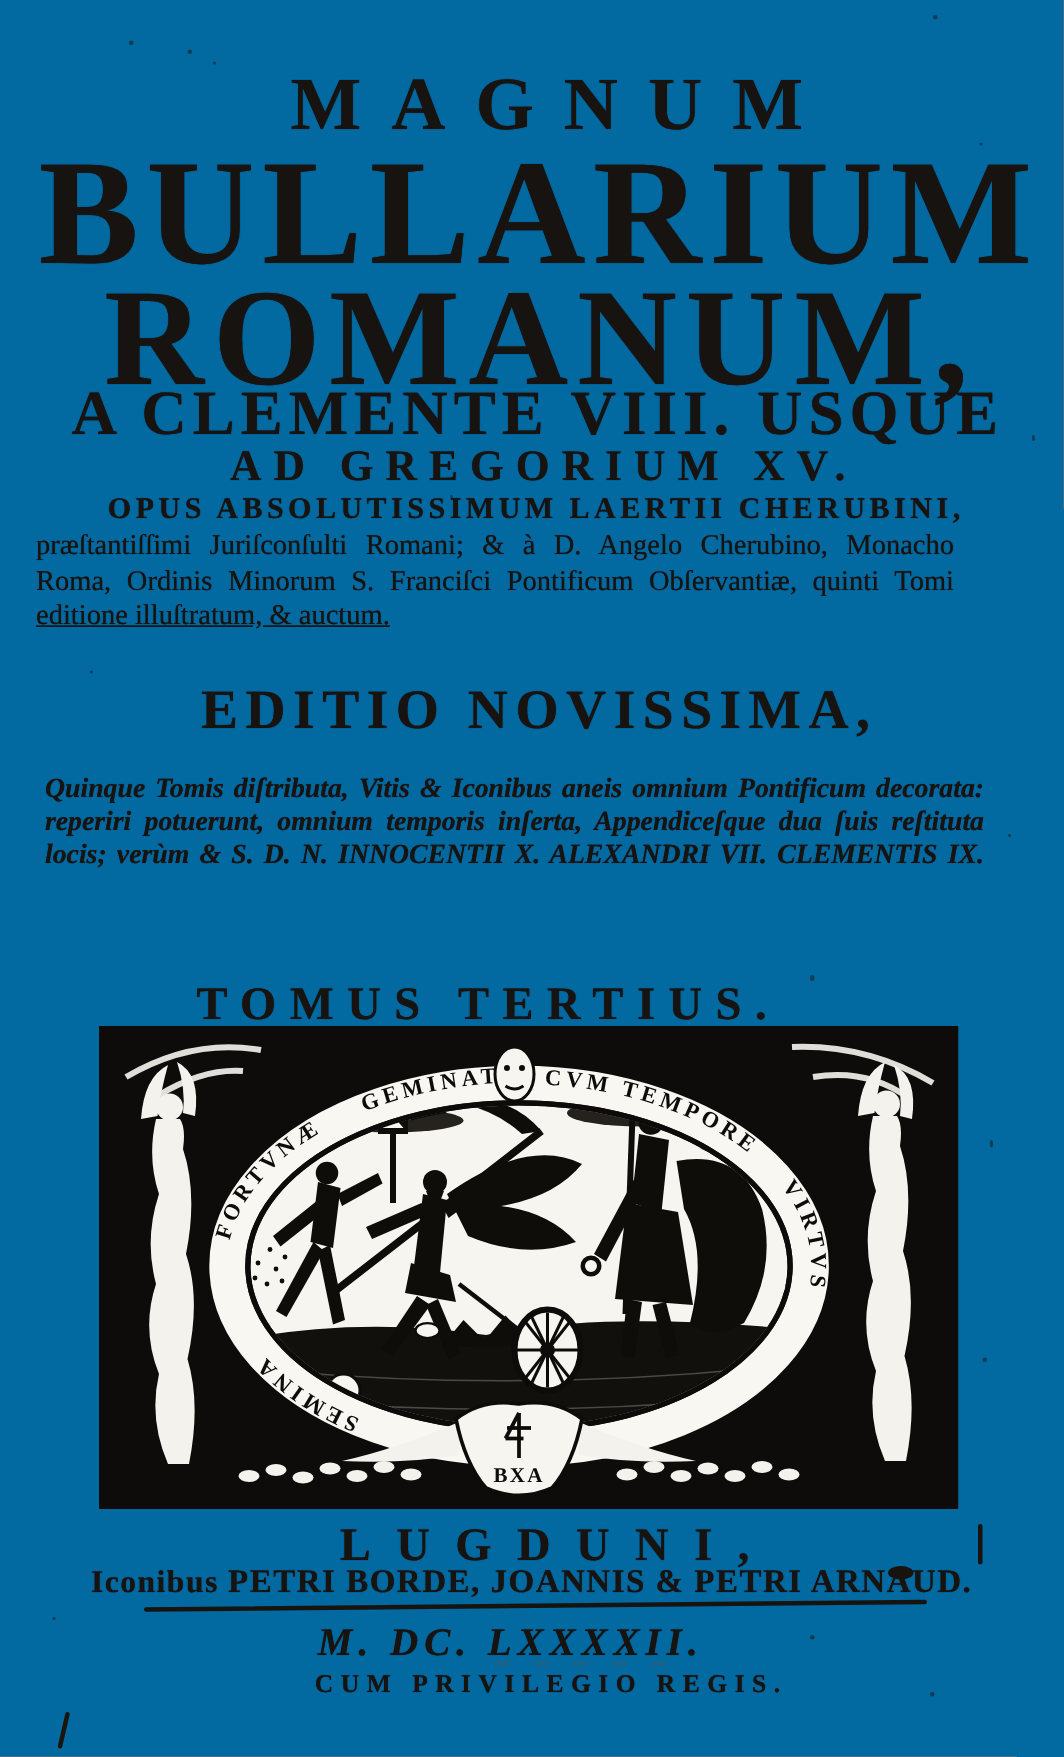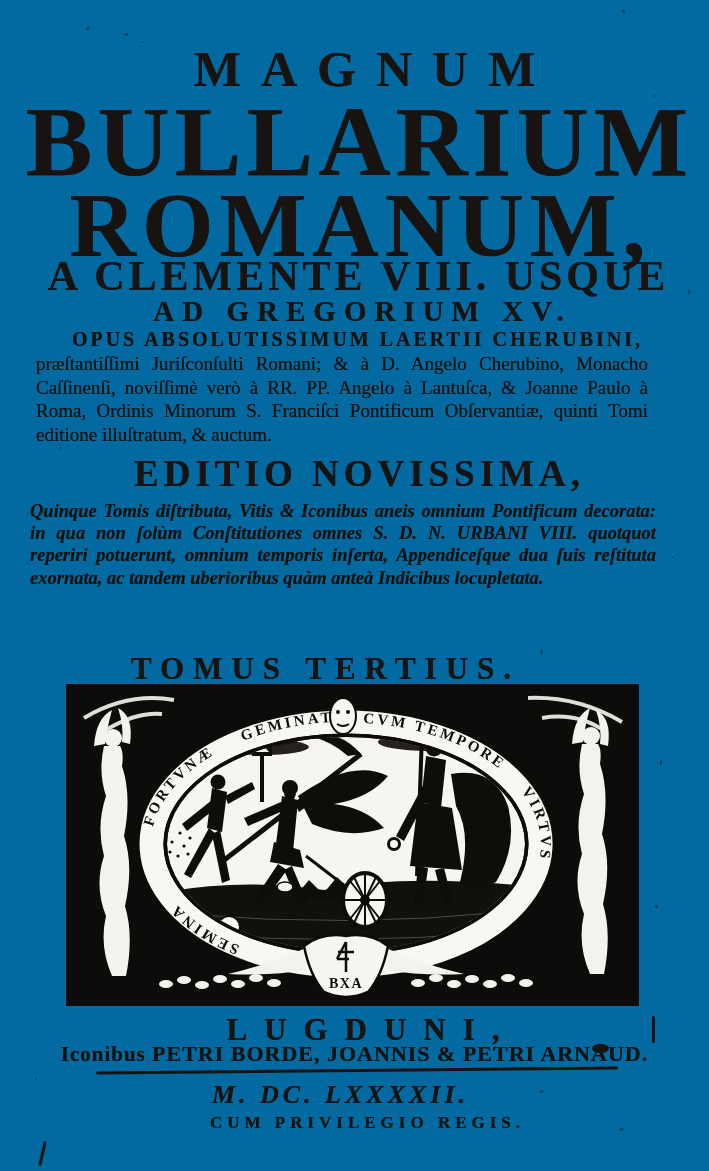--- a/index.html
+++ b/index.html
@@ -12,24 +12,24 @@
   .line{position:absolute;left:0;width:709px;text-align:center;white-space:nowrap;
         text-shadow:0 0 .6px rgba(25,18,10,.85);}
   .t-magnum    {top:40px;  font-size:50px; font-weight:700; letter-spacing:20px; padding-left:20px;}
   .t-bullarium {top:84px;  font-size:100px;font-weight:700; letter-spacing:5px;  padding-left:5px;}
   .t-romanum   {top:172px; font-size:92px; font-weight:700; letter-spacing:6px;  padding-left:6px;}
   .t-clemente  {top:252px; font-size:42px; font-weight:700; letter-spacing:4px;  padding-left:4px;}
   .t-gregorium {top:295px; font-size:29px; font-weight:700; letter-spacing:8px;  padding-left:8px;}
   .t-opus      {top:328px; font-size:20px; font-weight:700; letter-spacing:3px;  padding-left:3px;}
   .para{position:absolute; text-shadow:0 0 .5px rgba(25,18,10,.8);}
   .para .pl{text-align:justify; text-align-last:justify;}
-  .para .pl.last{text-align-last:left;}
-  .attr-para{left:36px; top:352px; width:612px; font-size:19px; line-height:23.5px;}
+  .para .pl.last{text-align-last:left;text-decoration:underline;}
+  .attr-para{left:24px; top:352px; width:612px; font-size:19px; line-height:23.5px;}
   .t-editio    {top:452px; font-size:37px; font-weight:700; letter-spacing:5px; padding-left:5px;}
-  .ed-para{left:30px; top:500px; width:626px; font-size:18.5px; line-height:22.2px;
+  .ed-para{left:30px; top:515px; width:626px; font-size:18.5px; line-height:22.2px;
            font-style:italic; font-weight:600;}
   .t-tomus     {top:651px; font-size:31px; font-weight:700; letter-spacing:9px; padding-left:9px;
                 transform:translateX(-38px);}
   .engraving{position:absolute; left:66px; top:684px;}
   .t-lugduni   {top:1012px; font-size:31px; font-weight:700; letter-spacing:17px; padding-left:17px;}
   .t-sumptibus {top:1041px; font-size:22px; font-weight:700; letter-spacing:1px;}
   .t-sumptibus .lc{font-size:21px; font-weight:700;}
   .rule{position:absolute; left:96px; top:1069px; width:522px; height:3px; background:#17130f;
         transform:rotate(-.55deg); border-radius:2px;}
   .t-date      {top:1080px; font-size:26px; font-style:italic; font-weight:700; letter-spacing:4px;
@@ -53,31 +53,29 @@
 
   <div class="line t-magnum">MAGNUM</div>
   <div class="line t-bullarium">BULLARIUM</div>
   <div class="line t-romanum">ROMANUM,</div>
   <div class="line t-clemente">A CLEMENTE VIII. USQUE</div>
   <div class="line t-gregorium">AD GREGORIUM XV.</div>
 
   <div class="line t-opus">OPUS ABSOLUTISSIMUM LAERTII CHERUBINI,</div>
   <div class="para attr-para">
     <div class="pl">præſtantiſſimi Juriſconſulti Romani; &amp; à D. Angelo Cherubino, Monacho</div>
-    <div class="pl">Caſſinenſi, noviſſimè verò à RR. PP. Angelo à Lantuſca, &amp; Joanne Paulo à</div>
     <div class="pl">Roma, Ordinis Minorum S. Franciſci Pontificum Obſervantiæ, quinti Tomi</div>
     <div class="pl last">editione illuſtratum, &amp; auctum.</div>
   </div>
 
   <div class="line t-editio">EDITIO NOVISSIMA,</div>
   <div class="para ed-para">
     <div class="pl">Quinque Tomis diſtributa, Vitis &amp; Iconibus aneis omnium Pontificum decorata:</div>
-    <div class="pl">in qua non ſolùm Conſtitutiones omnes S. D. N. URBANI VIII. quotquot</div>
     <div class="pl">reperiri potuerunt, omnium temporis inſerta, Appendiceſque dua ſuis reſtituta</div>
-    <div class="pl last">exornata, ac tandem uberioribus quàm anteà Indicibus locupletata.</div>
+    <div class="pl">locis; verùm &amp; S. D. N. INNOCENTII X. ALEXANDRI VII. CLEMENTIS IX.</div>
   </div>
 
   <div class="line t-tomus">TOMUS TERTIUS.</div>
 
   <svg class="engraving" width="573" height="322" viewBox="0 0 573 322">
     <defs>
       <clipPath id="ovalClip">
           <ellipse cx="280" cy="160" rx="179" ry="107"></ellipse>
         </clipPath>
       <path id="arcSemina" d="M 174 262 A 195 122 0 0 1 92 192" fill="none"></path>

